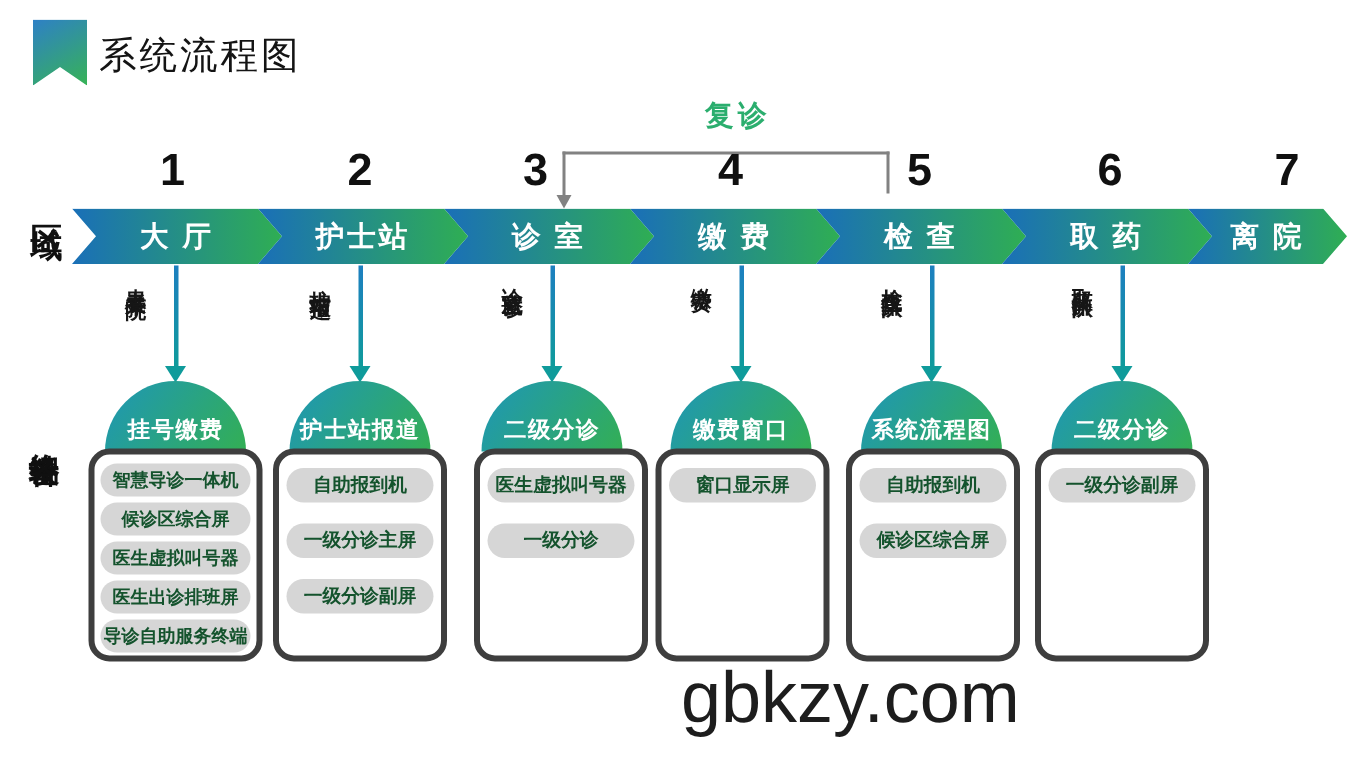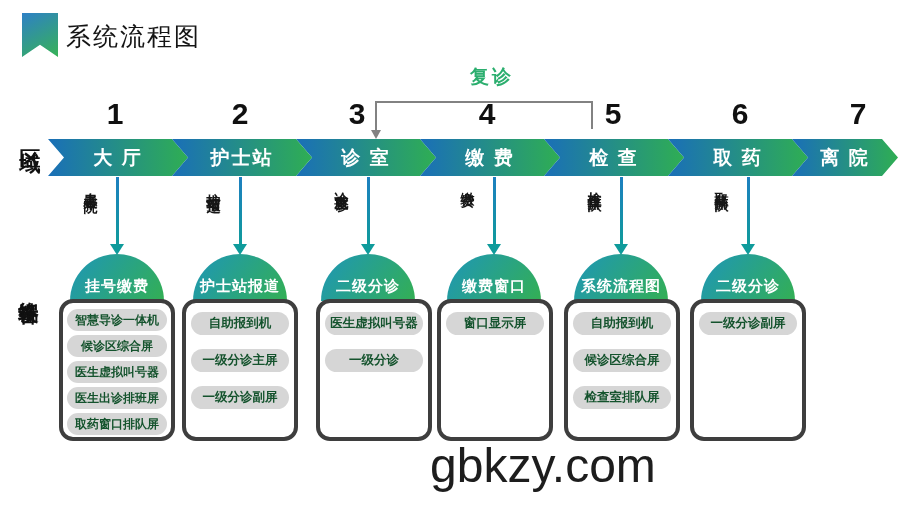--- a/index.html
+++ b/index.html
@@ -54,21 +54,21 @@
   .device-dome span{color:#ffffff;font-size:15px;font-weight:bold;letter-spacing:1px;padding-bottom:5px;}
   .device-box{position:absolute;top:299px;width:116px;height:142px;box-sizing:border-box;
     background:#ffffff;border:4px solid var(--box_border);border-radius:14px;
     display:flex;flex-direction:column;gap:14px;padding:9px 5px;}
   .device-box.tight{gap:4px;padding:6px 4px;}
   .device-item{background:var(--pill_bg);border-radius:13px;color:#14532d;
     font-size:12.5px;font-weight:600;text-align:center;padding:3px 2px;white-space:nowrap;}
   .device-box.tight .device-item{font-size:12px;padding:2.5px 1px;}
 
   
-  .watermark-text{position:absolute;left:430px;top:438px;font-size:48px;color:#1d1d1d;z-index:9;}
+  .watermark-text{position:absolute;left:454px;top:438px;font-size:48px;color:#1d1d1d;z-index:9;}
 </style>
 </head>
 <body>
 
 <div class="stage-area">
 
   <div class="title-icon"></div>
   <div class="page-title">系统流程图</div>
 
   <div class="revisit-label">复诊</div>
@@ -121,21 +121,21 @@
   <div class="flow-label" style="left:713px">取药排队</div>
 
   <div class="device-dome" style="left:70px">
     <span>挂号缴费</span>
   </div>
   <div class="device-box tight" style="left:59px">
     <div class="device-item">智慧导诊一体机</div>
     <div class="device-item">候诊区综合屏</div>
     <div class="device-item">医生虚拟叫号器</div>
     <div class="device-item">医生出诊排班屏</div>
-    <div class="device-item">取药窗口排队屏</div>
+    <div class="device-item">导诊自助服务终端</div>
   </div>
 
   <div class="device-dome" style="left:193px">
     <span>护士站报道</span>
   </div>
   <div class="device-box" style="left:182px">
     <div class="device-item">自助报到机</div>
     <div class="device-item">一级分诊主屏</div>
     <div class="device-item">一级分诊副屏</div>
   </div>
@@ -154,21 +154,20 @@
   <div class="device-box" style="left:437px">
     <div class="device-item">窗口显示屏</div>
   </div>
 
   <div class="device-dome" style="left:574px">
     <span>系统流程图</span>
   </div>
   <div class="device-box" style="left:564px">
     <div class="device-item">自助报到机</div>
     <div class="device-item">候诊区综合屏</div>
-    <div class="device-item">检查室排队屏</div>
   </div>
 
   <div class="device-dome" style="left:701px">
     <span>二级分诊</span>
   </div>
   <div class="device-box" style="left:690px">
     <div class="device-item">一级分诊副屏</div>
   </div>
 
   <div class="watermark-text">gbkzy.com</div>

